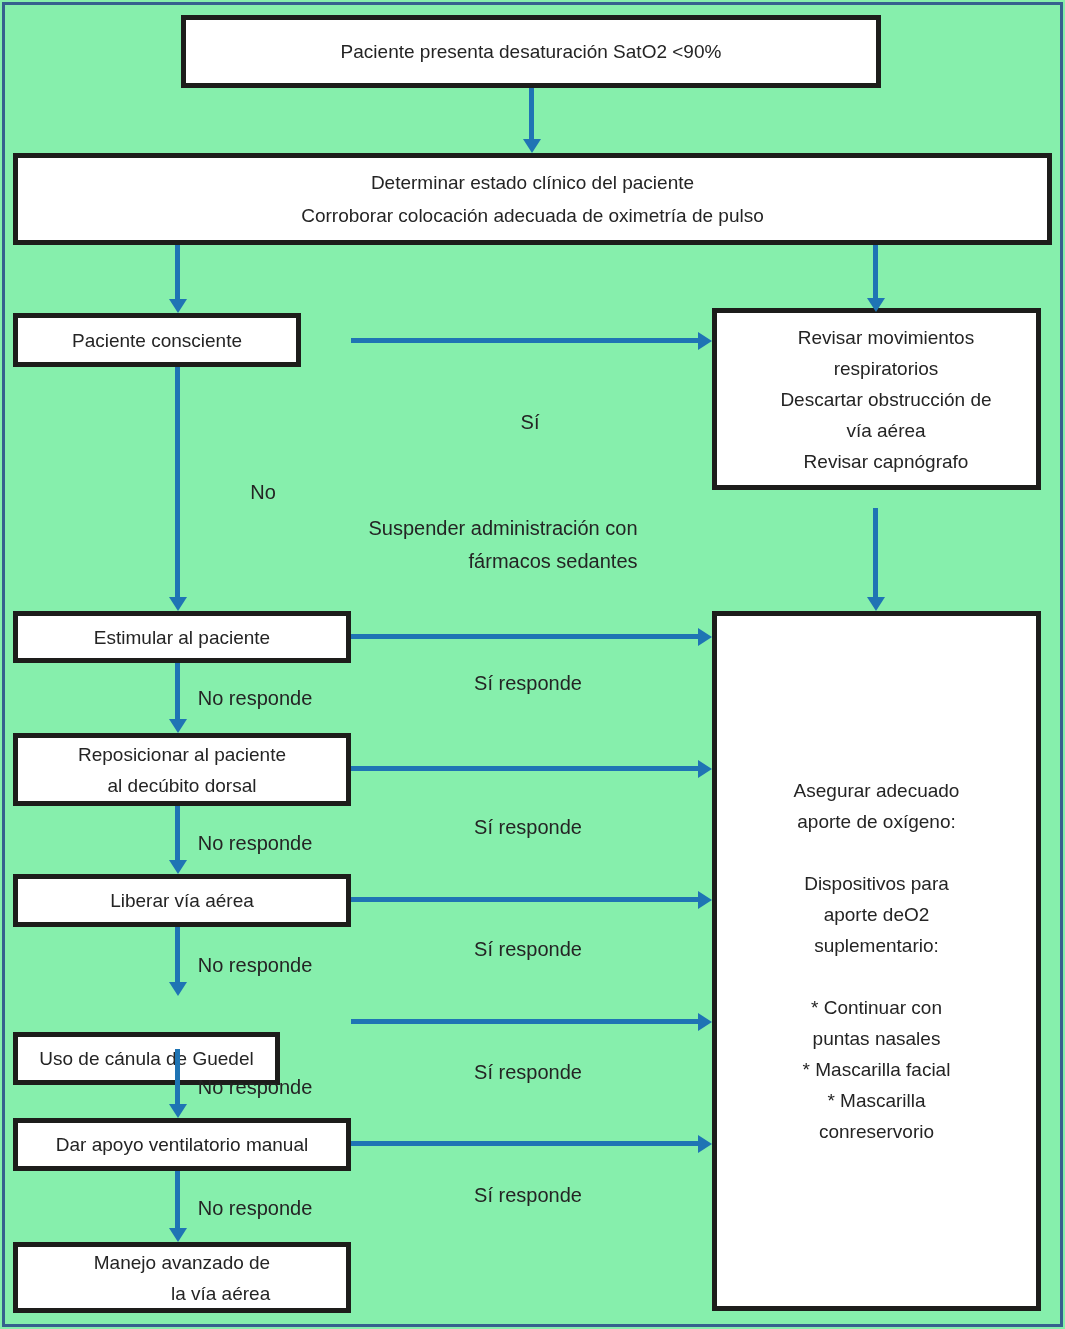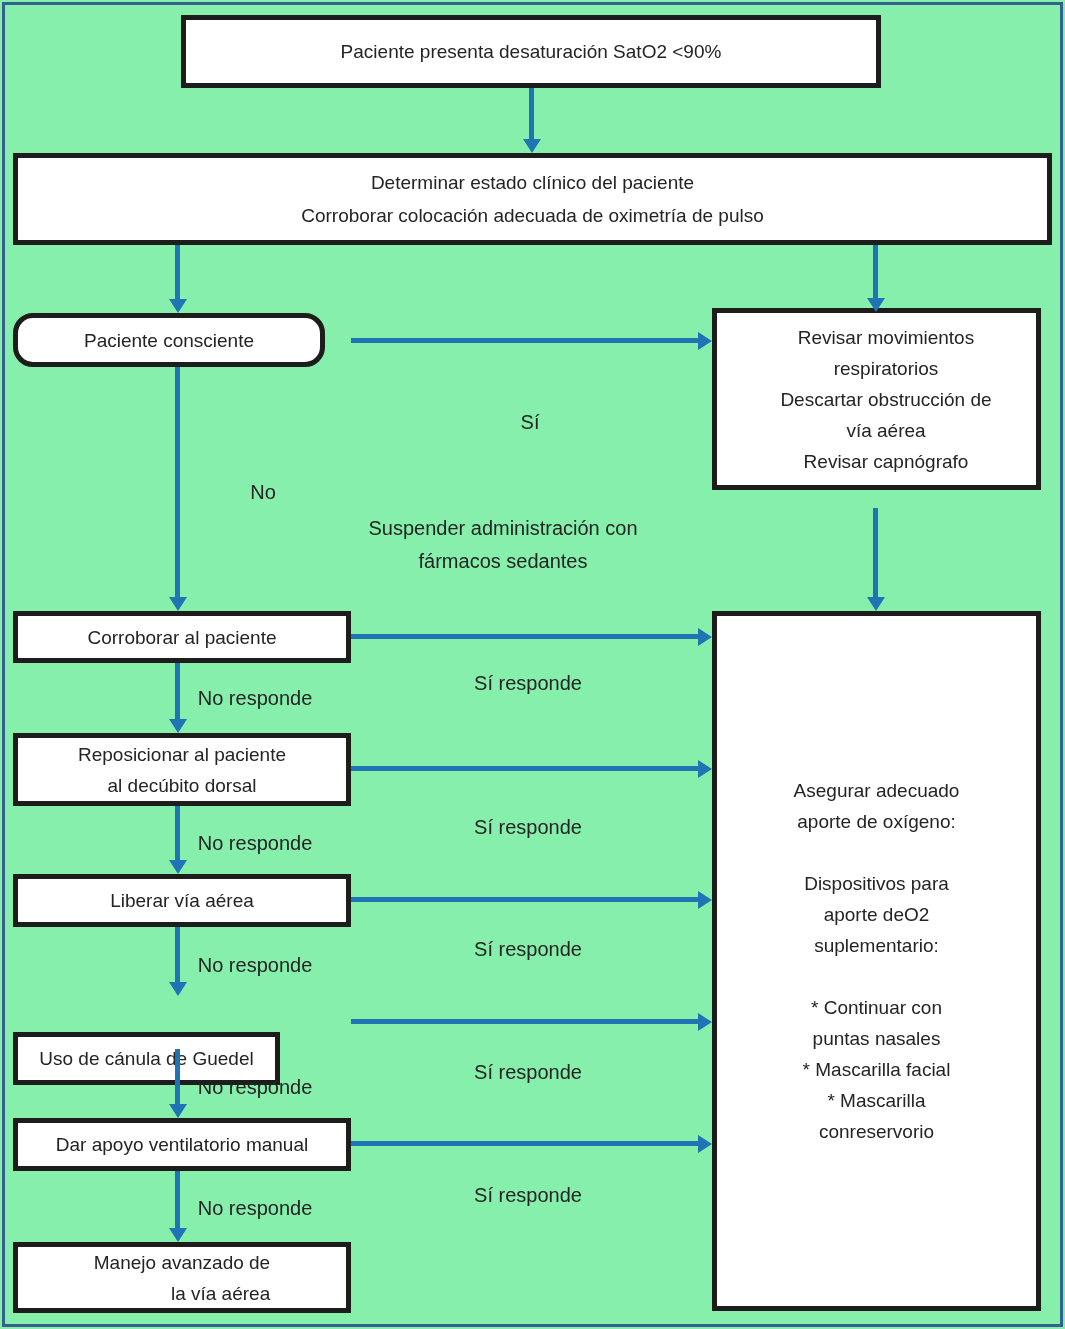--- a/index.html
+++ b/index.html
@@ -28,21 +28,21 @@
     background:#ffffff;
     border:5px solid var(--box-border);
     display:flex;align-items:center;justify-content:center;
     text-align:center;
     font-size:19px;line-height:31px;
   }
   .box .txt{white-space:pre-line;}
   .lbl{
     position:absolute;
     font-size:20px;line-height:32px;
-    text-align:center;
+    text-align:right;
     transform:translateX(-50%);
     white-space:pre-line;
   }
   .av{ 
     position:absolute;width:5px;background:var(--arrow);
   }
   .av::after{
     content:"";position:absolute;top:100%;left:50%;margin-left:-9px;
     border-left:9px solid transparent;border-right:9px solid transparent;
     border-top:14px solid var(--arrow);
@@ -64,34 +64,34 @@
 
   <div class="box" style="left:181px;top:15px;width:700px;height:73px;">
     <span class="txt">Paciente presenta desaturación SatO2 &lt;90%</span>
   </div>
 
   <div class="box" style="left:13px;top:153px;width:1039px;height:92px;line-height:33px;justify-content:center;">
     <span class="txt">Determinar estado clínico del paciente
 Corroborar colocación adecuada de oximetría de pulso</span>
   </div>
 
-  <div class="box" style="left:13px;top:313px;width:312px;height:54px;border-radius:20px;">
+  <div class="box" style="left:13px;top:313px;width:288px;height:54px;">
     <span class="txt">Paciente consciente</span>
   </div>
 
   <div class="box" style="left:712px;top:308px;width:329px;height:182px;padding-left:19px;">
     <span class="txt">Revisar movimientos
 respiratorios
 Descartar obstrucción de
 vía aérea
 Revisar capnógrafo</span>
   </div>
 
   <div class="box" style="left:13px;top:611px;width:338px;height:52px;">
-    <span class="txt">Corroborar al paciente</span>
+    <span class="txt">Estimular al paciente</span>
   </div>
 
   <div class="box" style="left:13px;top:733px;width:338px;height:73px;">
     <span class="txt">Reposicionar al paciente
 al decúbito dorsal</span>
   </div>
 
   <div class="box" style="left:13px;top:874px;width:338px;height:53px;">
     <span class="txt">Liberar vía aérea</span>
   </div>

